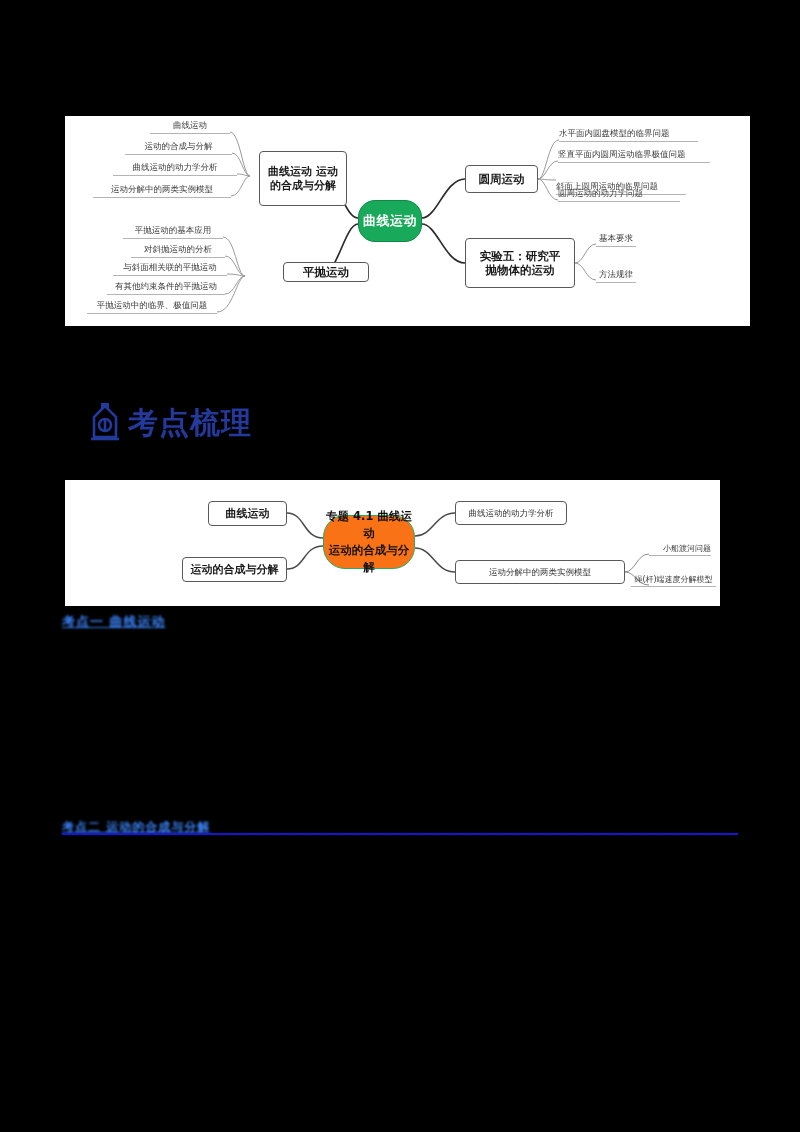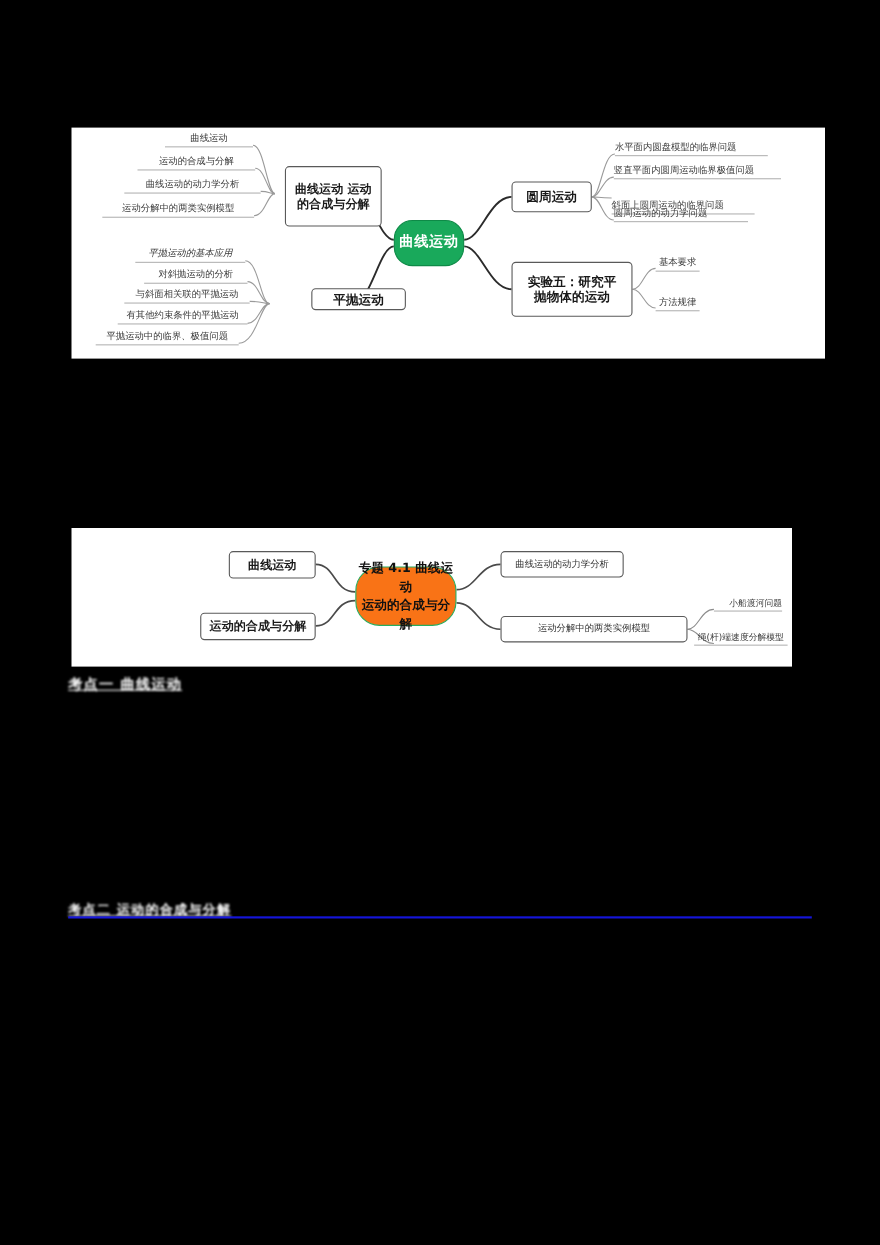--- a/index.html
+++ b/index.html
@@ -54,21 +54,21 @@
   .kaodian-icon{width:34px;height:40px;flex:0 0 34px;margin-right:6px;}
   .kaodian-text{
     font-size:30px;font-weight:bold;color:#23399c;
     letter-spacing:1px;
     font-family:"DejaVu Sans","Liberation Sans",sans-serif;
     filter:blur(.35px);
   }
 
   
   .blue-head{
-    position:absolute;color:#ffffff;font-weight:bold;
+    position:absolute;color:#3b82f6;font-weight:bold;
     font-family:"DejaVu Sans","Liberation Sans",sans-serif;
     white-space:nowrap;
     text-decoration:underline;
     text-underline-offset:1px;
     filter:blur(.9px);
   }
   #blue-head-1{left:62px;top:613px;font-size:13px;letter-spacing:1px;}
   #blue-head-2{left:62px;top:819px;font-size:12px;letter-spacing:1px;}
   #blue-rule{position:absolute;left:62px;top:833px;width:676px;height:2px;background:#1717f0;opacity:.9;}
 </style>
@@ -148,21 +148,21 @@
       <div class="leaf" style="left:60px;top:24px;width:107px;height:15px;font-size:8.5px;justify-content:center;">
         <span>运动的合成与分解</span>
         </div>
       <div class="leaf" style="left:48px;top:45px;width:124px;height:15px;font-size:8.5px;justify-content:center;">
         <span>曲线运动的动力学分析</span>
         </div>
       <div class="leaf" style="left:28px;top:67px;width:138px;height:15px;font-size:8.5px;justify-content:center;">
         <span>运动分解中的两类实例模型</span>
         </div>
 
-      <div class="leaf" style="left:58px;top:108px;width:100px;height:15px;font-size:8.5px;justify-content:center;font-style:italic;">
+      <div class="leaf" style="left:58px;top:108px;width:100px;height:15px;font-size:8.5px;justify-content:center;">
         <span>平抛运动的基本应用</span>
         </div>
       <div class="leaf" style="left:66px;top:127px;width:94px;height:15px;font-size:8.5px;justify-content:center;">
         <span>对斜抛运动的分析</span>
         </div>
       <div class="leaf" style="left:48px;top:145px;width:114px;height:15px;font-size:8.5px;justify-content:center;">
         <span>与斜面相关联的平抛运动</span>
         </div>
       <div class="leaf" style="left:42px;top:164px;width:118px;height:15px;font-size:8.5px;justify-content:center;">
         <span>有其他约束条件的平抛运动</span>
@@ -187,20 +187,32 @@
       <div class="leaf" style="left:531px;top:116px;width:40px;height:15px;font-size:8.5px;justify-content:center;">
         <span>基本要求</span>
         </div>
       <div class="leaf" style="left:531px;top:152px;width:40px;height:15px;font-size:8.5px;justify-content:center;font-family:Liberation Mono, monospace;">
         <span>方法规律</span>
         </div>
 
     </div>
   </div>
 
+  <div class="kaodian-head">
+    <svg class="kaodian-icon" viewBox="0 0 34 40">
+      <g fill="none" stroke="#23399c" stroke-width="2.6">
+        <path d="M17 3 L6 14 L6 34 L28 34 L28 14 Z"></path>
+        <circle cx="17" cy="22" r="6"></circle>
+        <path d="M17 16 L17 28"></path>
+        <path d="M3 36 L31 36"></path>
+      </g>
+      <rect x="13" y="0" width="8" height="5" fill="#23399c"></rect>
+    </svg>
+    <div class="kaodian-text">考点梳理</div>
+  </div>
 
   <div class="panel" id="panel-map2">
     <div class="mm">
 
       <svg width="655" height="126">
         <g fill="none" stroke="#4a4a4a" stroke-width="1.5">
 
           <path d="M 222,33 C 240,33 238,58 258,58"></path>
 
           <path d="M 222,89 C 240,89 238,66 258,66"></path>

